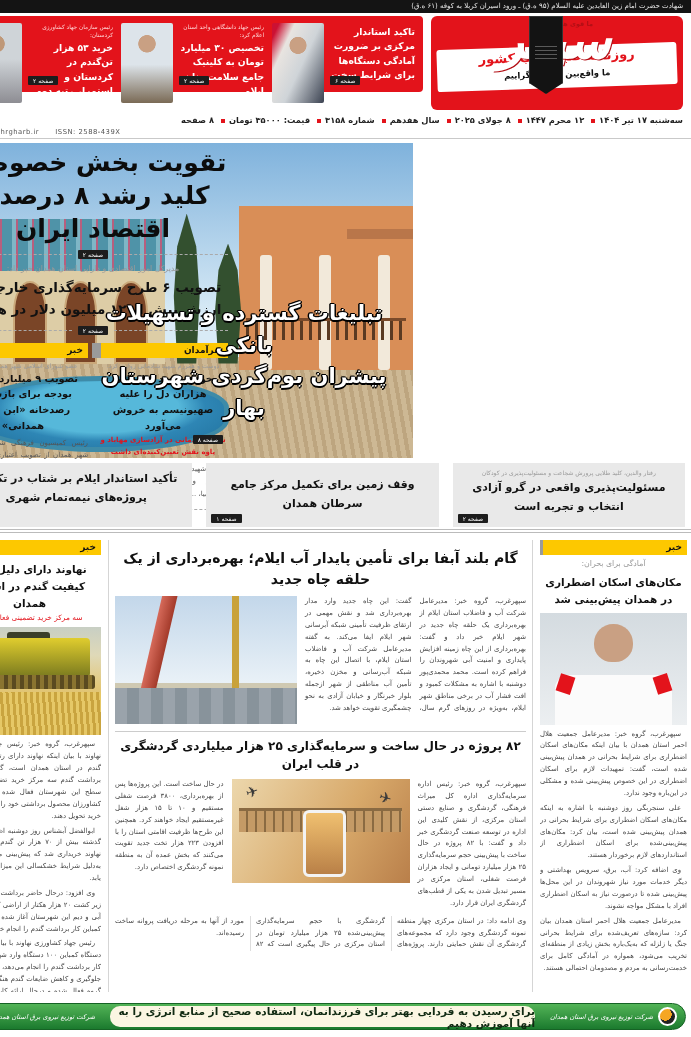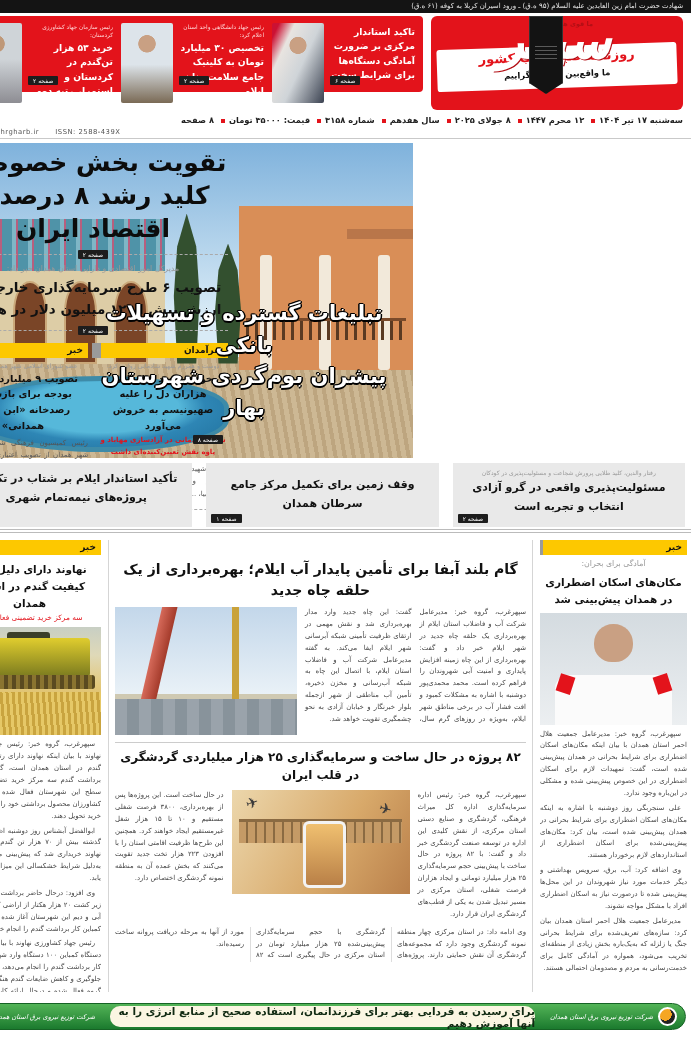--- a/index.html
+++ b/index.html
@@ -102,21 +102,21 @@
   .harv-cab{position:absolute;top:4%;left:34%;width:30%;height:22%;background:#3b3f2a;border-radius:3px;}
   .harv-reel{position:absolute;top:44%;left:4%;right:4%;height:13%;border-radius:3px;
         background:repeating-linear-gradient(90deg,#5a4a20 0 4px,#8a7430 4px 8px);}
   .wheat{position:absolute;bottom:0;left:0;right:0;height:40%;
         background:repeating-linear-gradient(85deg,#e6c867 0 3px,#c9a43f 3px 6px);}
   .photo-rc{position:relative;width:100%;height:112px;margin-top:5px;background:linear-gradient(#d4dbe0,#eceff1);}
   .rc-head{position:absolute;top:10%;left:37%;width:26%;height:34%;background:#c9a083;border-radius:50% 50% 46% 46%;}
   .rc-body{position:absolute;bottom:0;left:10%;right:10%;height:44%;background:#fbfbfb;border-radius:14px 14px 0 0;}
   .rc-stripe{position:absolute;bottom:28%;width:10%;height:16%;background:#e3131b;}
   .rc-s1{left:12%;transform:rotate(18deg);} .rc-s2{right:12%;transform:rotate(-18deg);}
-  .a1-title{font-size:14px;font-weight:bold;text-align:center;line-height:1.5;margin:19px 0 6px;}
+  .a1-title{font-size:14px;font-weight:bold;text-align:center;line-height:1.5;margin:8px 0 6px;}
   .a1row{display:flex;gap:8px;}
   .a1text{flex:1;column-count:2;column-gap:8px;font-size:6.9px;color:#444;text-align:justify;line-height:1.72;}
   .photo-crane{position:relative;width:182px;height:128px;flex:none;overflow:hidden;
         background:linear-gradient(#c3d7ea,#e9f1f7 68%,#cfc9b2 68%);}
   .boom1{position:absolute;left:20%;top:-12%;width:8%;height:100%;background:linear-gradient(90deg,#d66a5a,#a33a2a);transform:rotate(13deg);}
   .boom2{position:absolute;right:32%;top:0;width:3.5%;height:78%;background:#c9a23a;}
   .crane-bldg{position:absolute;bottom:0;left:0;right:0;height:28%;
         background:repeating-linear-gradient(90deg,#9aa3ab 0 12px,#88939b 12px 24px);}
   .hr3{border-top:1px solid #ccc;margin:7px 0 5px;}
   .a2-title{font-size:12px;font-weight:bold;text-align:center;line-height:1.5;margin-bottom:6px;}

